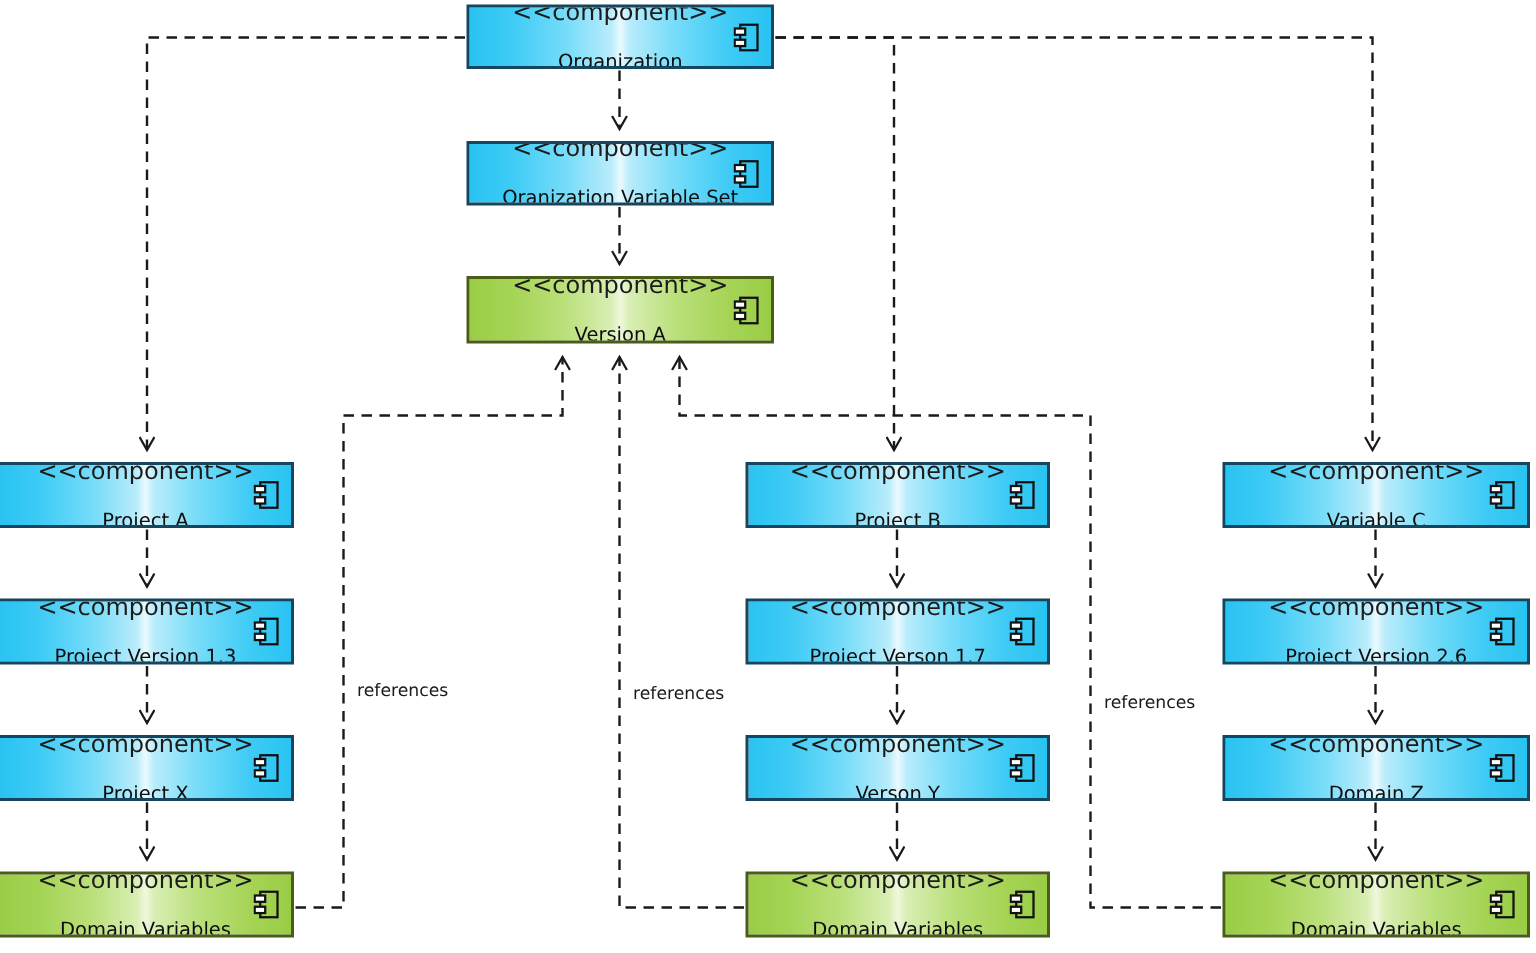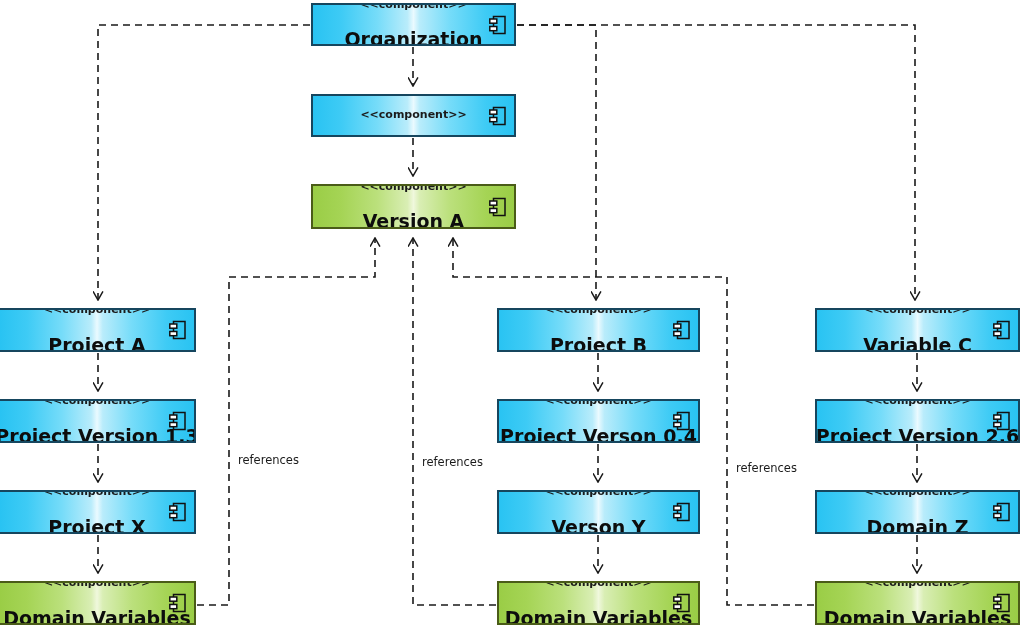--- a/index.html
+++ b/index.html
@@ -44,30 +44,30 @@
       #eafaff 50%, #b9ecfb 53%, #76dcf9 68%, #3ecbf5 86%, #29c3f2 100%);
     border-color: #16465e;
   }
   .node.green {
     background: linear-gradient(to right,
       #9acd46 0%, #a5d455 14%, #bbe07c 32%, #d9eeb4 47%,
       #f0f8dd 50%, #d9eeb4 53%, #bbe07c 68%, #a5d455 86%, #9acd46 100%);
     border-color: #4a5c18;
   }
   .node .stereo {
-    font-size: 11px;
+    font-size: 16px;
     color: #1b1b1b;
-    font-weight: bold;
+    font-weight: normal;
     letter-spacing: 0px;
     white-space: nowrap;
   }
   .node .nodename {
-    font-size: 19px;
+    font-size: 13px;
     color: #0d0d0d;
-    font-weight: bold;
+    font-weight: normal;
     white-space: nowrap;
     margin-top: 18px;
   }
   .comp-icon {
     position: absolute;
     right: 7px;
     top: 50%;
     transform: translateY(-50%);
     width: 18px;
     height: 20px;
@@ -128,20 +128,21 @@
     <span class="nodename">Organization</span>
     <svg class="comp-icon" viewBox="0 0 18 20">
       <rect x="4.5" y="1.5" width="11.5" height="17" fill="none" stroke="#111" stroke-width="1.5"></rect>
       <rect x="0.8" y="4" width="7" height="4.2" fill="#fff" stroke="#111" stroke-width="1.5"></rect>
       <rect x="0.8" y="11.5" width="7" height="4.2" fill="#fff" stroke="#111" stroke-width="1.5"></rect>
     </svg>
   </div>
 
   <div class="node blue" style="left:311px; top:94px; width:205px; height:43px;">
     <span class="stereo">&lt;&lt;component&gt;&gt;</span>
+    <span class="nodename">Oranization Variable Set</span>
     <svg class="comp-icon" viewBox="0 0 18 20">
       <rect x="4.5" y="1.5" width="11.5" height="17" fill="none" stroke="#111" stroke-width="1.5"></rect>
       <rect x="0.8" y="4" width="7" height="4.2" fill="#fff" stroke="#111" stroke-width="1.5"></rect>
       <rect x="0.8" y="11.5" width="7" height="4.2" fill="#fff" stroke="#111" stroke-width="1.5"></rect>
     </svg>
   </div>
 
   <div class="node green" style="left:311px; top:184px; width:205px; height:45px;">
     <span class="stereo">&lt;&lt;component&gt;&gt;</span>
     <span class="nodename">Version A</span>
@@ -197,21 +198,21 @@
     <span class="nodename">Project B</span>
     <svg class="comp-icon" viewBox="0 0 18 20">
       <rect x="4.5" y="1.5" width="11.5" height="17" fill="none" stroke="#111" stroke-width="1.5"></rect>
       <rect x="0.8" y="4" width="7" height="4.2" fill="#fff" stroke="#111" stroke-width="1.5"></rect>
       <rect x="0.8" y="11.5" width="7" height="4.2" fill="#fff" stroke="#111" stroke-width="1.5"></rect>
     </svg>
   </div>
 
   <div class="node blue" style="left:497px; top:399px; width:203px; height:44px;">
     <span class="stereo">&lt;&lt;component&gt;&gt;</span>
-    <span class="nodename">Project Verson 0.4</span>
+    <span class="nodename">Project Verson 1.7</span>
     <svg class="comp-icon" viewBox="0 0 18 20">
       <rect x="4.5" y="1.5" width="11.5" height="17" fill="none" stroke="#111" stroke-width="1.5"></rect>
       <rect x="0.8" y="4" width="7" height="4.2" fill="#fff" stroke="#111" stroke-width="1.5"></rect>
       <rect x="0.8" y="11.5" width="7" height="4.2" fill="#fff" stroke="#111" stroke-width="1.5"></rect>
     </svg>
   </div>
 
   <div class="node blue" style="left:497px; top:490px; width:203px; height:44px;">
     <span class="stereo">&lt;&lt;component&gt;&gt;</span>
     <span class="nodename">Verson Y</span>

